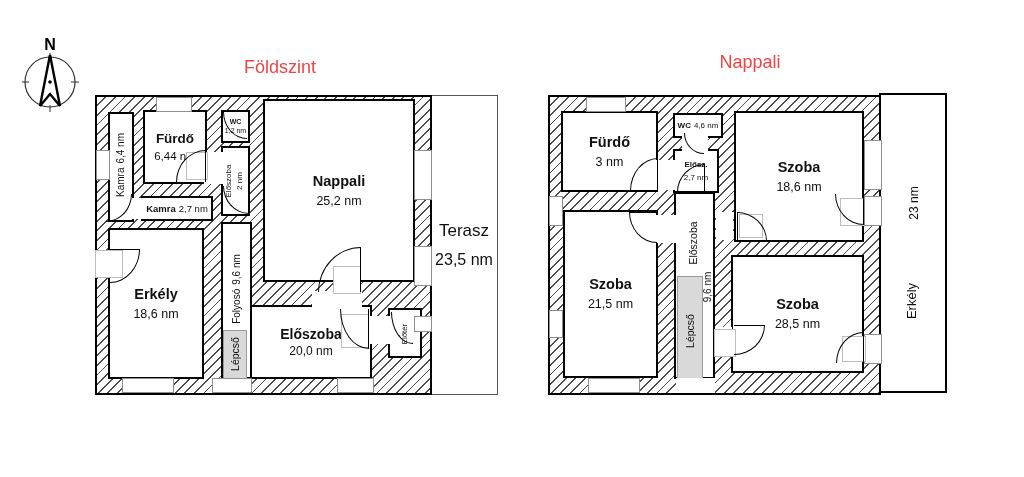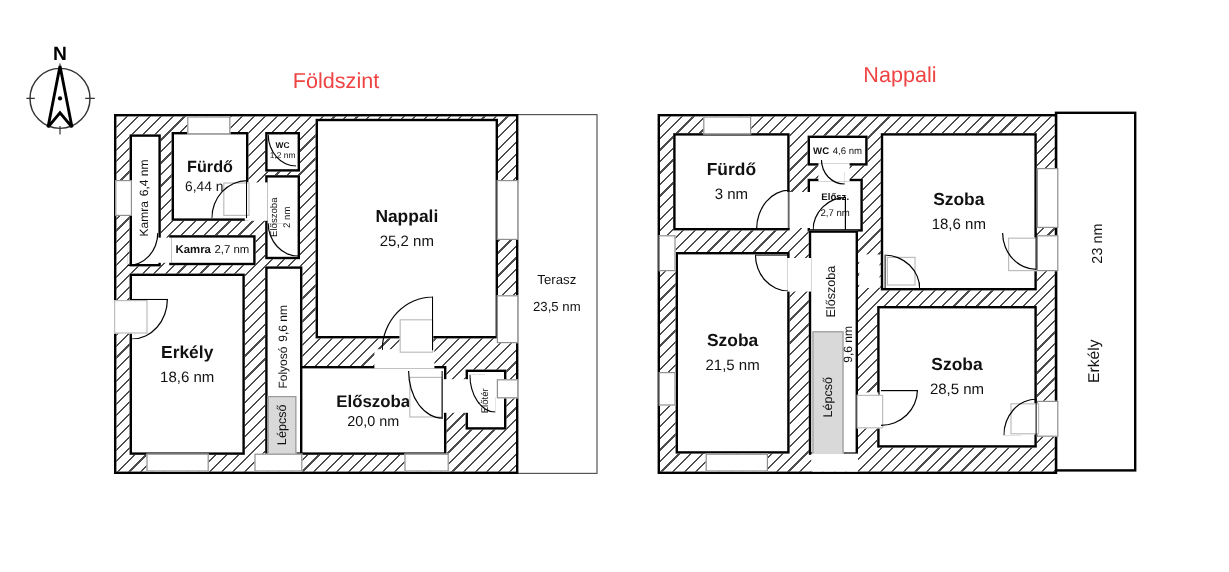--- a/index.html
+++ b/index.html
@@ -8,22 +8,22 @@
   .title{position:absolute;text-align:center;font-size:18px;color:#ef4444;}
   .hatch{position:absolute;box-sizing:border-box;border:2px solid #000;
          background:repeating-linear-gradient(135deg,#ffffff 0 5.5px,#4d4d4d 5.5px 6.8px);}
   .room{position:absolute;box-sizing:border-box;background:#fff;border:2px solid #000;
         display:flex;flex-direction:column;align-items:center;justify-content:center;gap:6px;}
   .room .nm{font-size:14.5px;line-height:15px;font-weight:bold;}
   .room .ar{font-size:12.5px;line-height:13px;}
   .inline-label{flex-direction:row !important;gap:3px !important;}
   .outdoor{position:absolute;box-sizing:border-box;background:#fff;border:1.5px solid #555;
            display:flex;flex-direction:column;align-items:center;justify-content:center;gap:10px;}
-  .outdoor .nm{font-size:11px;}
-  .outdoor .ar{font-size:11px;}
+  .outdoor .nm{font-size:17px;}
+  .outdoor .ar{font-size:16px;}
   .balcony{position:absolute;box-sizing:border-box;background:#fff;border:2px solid #000;}
   .stairs{position:absolute;box-sizing:border-box;background:#d9d9d9;border:1px solid #9a9a9a;}
   .open{position:absolute;box-sizing:border-box;background:#fff;border:1px solid #8f8f8f;}
   .gap{position:absolute;background:#fff;}
   .sill{position:absolute;box-sizing:border-box;background:#fff;border:1px solid #bdbdbd;}
   .arc{position:absolute;box-sizing:border-box;}
   .arc-tl{border-top:1.7px solid #000;border-left:1.7px solid #000;border-top-left-radius:100% 100%;}
   .arc-tr{border-top:1.7px solid #000;border-right:1.7px solid #000;border-top-right-radius:100% 100%;}
   .arc-bl{border-bottom:1.7px solid #000;border-left:1.7px solid #000;border-bottom-left-radius:100% 100%;}
   .arc-br{border-bottom:1.7px solid #000;border-right:1.7px solid #000;border-bottom-right-radius:100% 100%;}

